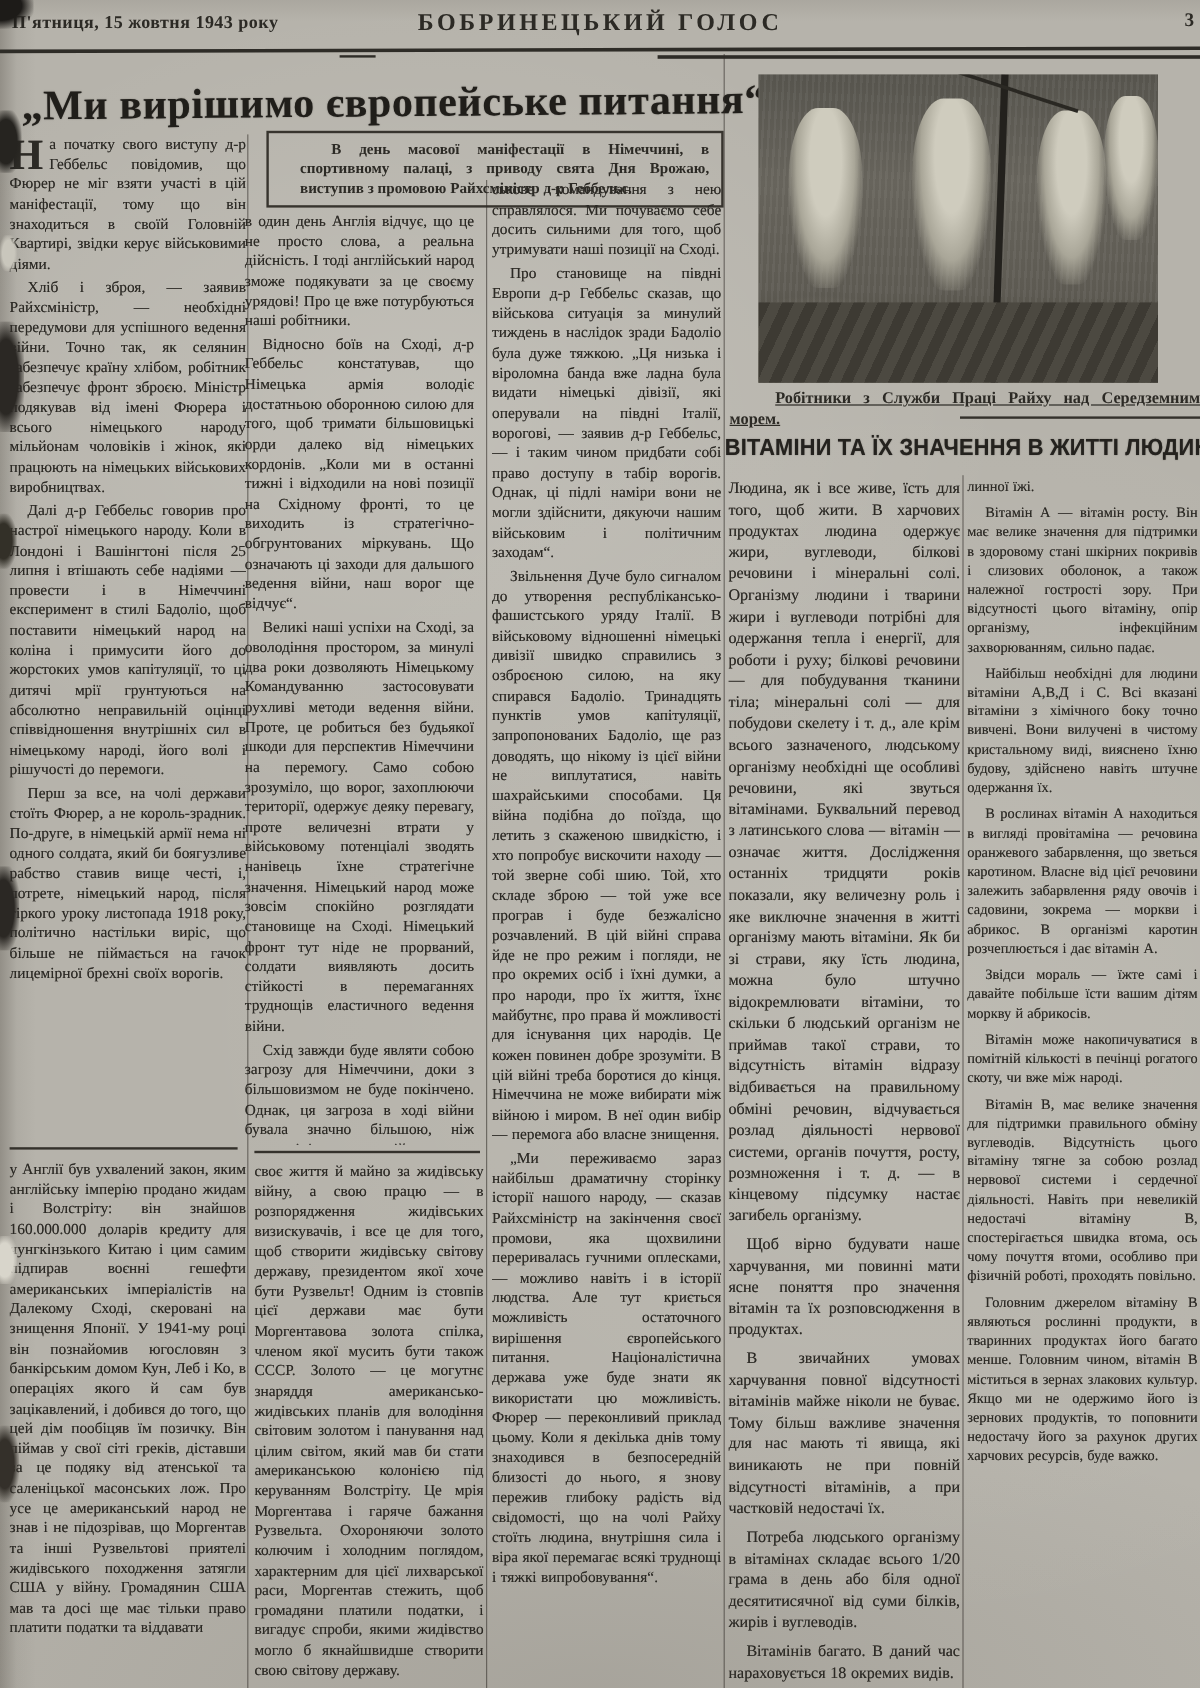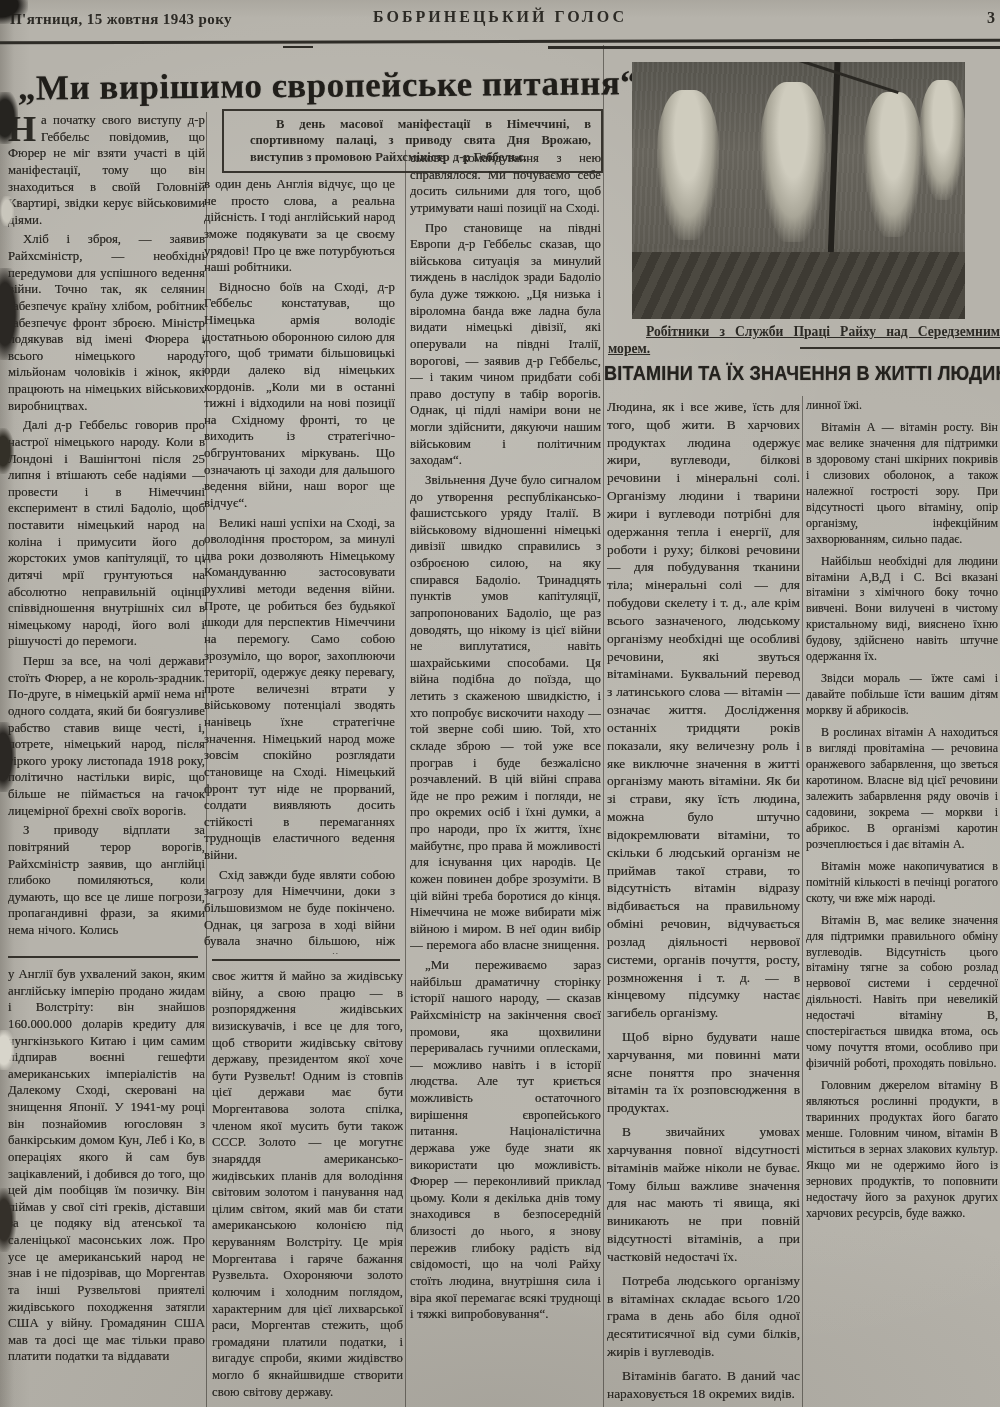--- a/index.html
+++ b/index.html
@@ -11,21 +11,21 @@
       radial-gradient(ellipse 800px 700px at 75% 60%, rgba(255,255,245,0.10), transparent 75%),
       radial-gradient(ellipse 900px 300px at 50% 100%, rgba(60,55,45,0.12), transparent 80%),
       linear-gradient(90deg, rgba(55,50,42,0.28) 0, rgba(55,50,42,0.06) 14px, transparent 30px),
       linear-gradient(180deg, rgba(70,65,55,0.10) 0, transparent 18px);
     font-family:"Liberation Serif","DejaVu Serif",serif;
     color:#2c2a25;
   }
   .abs{position:absolute;}
   
   .dateline{left:10px;top:11px;width:380px;font-size:15px;font-weight:bold;letter-spacing:.4px;}
-  .masthead{left:300px;top:8px;width:400px;text-align:center;font-size:16px;font-weight:bold;letter-spacing:3px;}
+  .masthead{left:300px;top:8px;width:400px;text-align:center;font-size:20px;font-weight:bold;letter-spacing:3px;}
   .pagenum{left:975px;top:9px;width:20px;font-size:16px;font-weight:bold;text-align:right;}
   .rule{background:#2e2c27;}
   .hrule-a{left:0;top:40px;width:1000px;height:3px;transform:rotate(-0.15deg);}
   .hrule-b{left:283px;top:46px;width:30px;height:2px;}
   .hrule-c{left:548px;top:46px;width:452px;height:3px;}
   
   .headline1{
     left:18px;top:66px;width:585px;font-size:35px;font-weight:bold;
     letter-spacing:.5px;transform:rotate(-0.5deg);color:#201e1a;
     text-shadow:0 0 1px rgba(32,30,26,.55);white-space:nowrap;
@@ -115,21 +115,20 @@
 
   <div class="abs headline1">„Ми вирішимо європейське питання“</div>
 
   <div class="abs introbox">В день масової маніфестації в Німеччині, в спортивному палаці, з приводу свята Дня Врожаю, виступив з промовою Райхсміністр д-р Геббельс.</div>
 
   <div class="abs col c1">
     <p class="nofirstindent"><span class="dropcap">Н</span><span>а початку свого виступу д-р Геббельс повідомив, що Фюрер не міг взяти участі в цій маніфестації, тому що він знаходиться в своїй Головній Квартирі, звідки керує військовими діями.</span></p>
     <p>Хліб і зброя, — заявив Райхсміністр, — необхідні передумови для успішного ведення війни. Точно так, як селянин забезпечує країну хлібом, робітник забезпечує фронт зброєю. Міністр подякував від імені Фюрера і всього німецького народу мільйонам чоловіків і жінок, які працюють на німецьких військових виробництвах.</p>
     <p>Далі д-р Геббельс говорив про настрої німецького народу. Коли в Лондоні і Вашінгтоні після 25 липня і втішають себе надіями — провести і в Німеччині експеримент в стилі Бадоліо, щоб поставити німецький народ на коліна і примусити його до жорстоких умов капітуляції, то ці дитячі мрії грунтуються на абсолютно неправильній оцінці співвідношення внутрішніх сил в німецькому народі, його волі і рішучості до перемоги.</p>
     <p>Перш за все, на чолі держави стоїть Фюрер, а не король-зрадник. По-друге, в німецькій армії нема ні одного солдата, який би боягузливе рабство ставив вище честі, і, потрете, німецький народ, після гіркого уроку листопада 1918 року, політично настільки виріс, що більше не піймається на гачок лицемірної брехні своїх ворогів.</p>
-    <p>З приводу відплати за повітряний терор ворогів, Райхсміністр заявив, що англійці глибоко помиляються, коли думають, що все це лише погрози, пропагандивні фрази, за якими нема нічого. Колись</p>
   </div>
   <div class="abs divider d1"></div>
   <div class="abs col c1b">
     <p class="nofirstindent">у Англії був ухвалений закон, яким англійську імперію продано жидам і Волстріту: він знайшов 160.000.000 доларів кредиту для чунгкінзького Китаю і цим самим підпирав воєнні гешефти американських імперіалістів на Далекому Сході, скеровані на знищення Японії. У 1941-му році він познайомив югословян з банкірським домом Кун, Леб і Ко, в операціях якого й сам був зацікавлений, і добився до того, що цей дім пообіцяв їм позичку. Він піймав у свої сіті греків, діставши за це подяку від атенської та саленіцької масонських лож. Про усе це американський народ не знав і не підозрівав, що Моргентав та інші Рузвельтові приятелі жидівського походження затягли США у війну. Громадянин США мав та досі ще має тільки право платити податки та віддавати</p>
   </div>
 
   <div class="abs col c2">
     <p class="nofirstindent">в один день Англія відчує, що це не просто слова, а реальна дійсність. І тоді англійський народ зможе подякувати за це своєму урядові! Про це вже потурбуються наші робітники.</p>
     <p>Відносно боїв на Сході, д-р Геббельс констатував, що Німецька армія володіє достатньою оборонною силою для того, щоб тримати більшовицькі орди далеко від німецьких кордонів. „Коли ми в останні тижні і відходили на нові позиції на Східному фронті, то це виходить із стратегічно-обгрунтованих міркувань. Що означають ці заходи для дальшого ведення війни, наш ворог ще відчує“.</p>
     <p>Великі наші успіхи на Сході, за оволодіння простором, за минулі два роки дозволяють Німецькому Командуванню застосовувати рухливі методи ведення війни. Проте, це робиться без будьякої шкоди для перспектив Німеччини на перемогу. Само собою зрозуміло, що ворог, захоплюючи території, одержує деяку перевагу, проте величезні втрати у військовому потенціалі зводять нанівець їхне стратегічне значення. Німецький народ може зовсім спокійно розглядати становище на Сході. Німецький фронт тут ніде не прорваний, солдати виявляють досить стійкості в перемаганнях труднощів еластичного ведення війни.</p>
@@ -167,22 +166,22 @@
     <p>В звичайних умовах харчування повної відсутності вітамінів майже ніколи не буває. Тому більш важливе значення для нас мають ті явища, які виникають не при повній відсутності вітамінів, а при частковій недостачі їх.</p>
     <p>Потреба людського організму в вітамінах складає всього 1/20 грама в день або біля одної десятитисячної від суми білків, жирів і вуглеводів.</p>
     <p>Вітамінів багато. В даний час нараховується 18 окремих видів.</p>
 
   </div>
 
   <div class="abs col c5">
     <p class="nofirstindent">линної їжі.</p>
     <p>Вітамін А — вітамін росту. Він має велике значення для підтримки в здоровому стані шкірних покривів і слизових оболонок, а також належної гострості зору. При відсутності цього вітаміну, опір організму, інфекційним захворюванням, сильно падає.</p>
     <p>Найбільш необхідні для людини вітаміни А,В,Д і С. Всі вказані вітаміни з хімічного боку точно вивчені. Вони вилучені в чистому кристальному виді, вияснено їхню будову, здійснено навіть штучне одержання їх.</p>
+    <p>В рослинах вітамін А находиться в вигляді провітаміна — речовина оранжевого забарвлення, що зветься каротином. Власне від цієї речовини залежить забарвлення ряду овочів і садовини, зокрема — моркви і абрикос. В організмі каротин розчеплюється і дає вітамін А.</p>
     <p>Звідси мораль — їжте самі і давайте побільше їсти вашим дітям моркву й абрикосів.</p>
-    <p>В рослинах вітамін А находиться в вигляді провітаміна — речовина оранжевого забарвлення, що зветься каротином. Власне від цієї речовини залежить забарвлення ряду овочів і садовини, зокрема — моркви і абрикос. В організмі каротин розчеплюється і дає вітамін А.</p>
     <p>Вітамін може накопичуватися в помітній кількості в печінці рогатого скоту, чи вже між народі.</p>
     <p>Вітамін В, має велике значення для підтримки правильного обміну вуглеводів. Відсутність цього вітаміну тягне за собою розлад нервової системи і сердечної діяльності. Навіть при невеликій недостачі вітаміну В, спостерігається швидка втома, ось чому почуття втоми, особливо при фізичній роботі, проходять повільно.</p>
     <p>Головним джерелом вітаміну В являються рослинні продукти, в тваринних продуктах його багато менше. Головним чином, вітамін В міститься в зернах злакових культур. Якщо ми не одержимо його із зернових продуктів, то поповнити недостачу його за рахунок других харчових ресурсів, буде важко.</p>
 
   </div>
 
   <div class="abs vrule v1"></div>
   <div class="abs vrule v2"></div>
   <div class="abs vrule v3"></div>
   <div class="abs vrule v4"></div>

